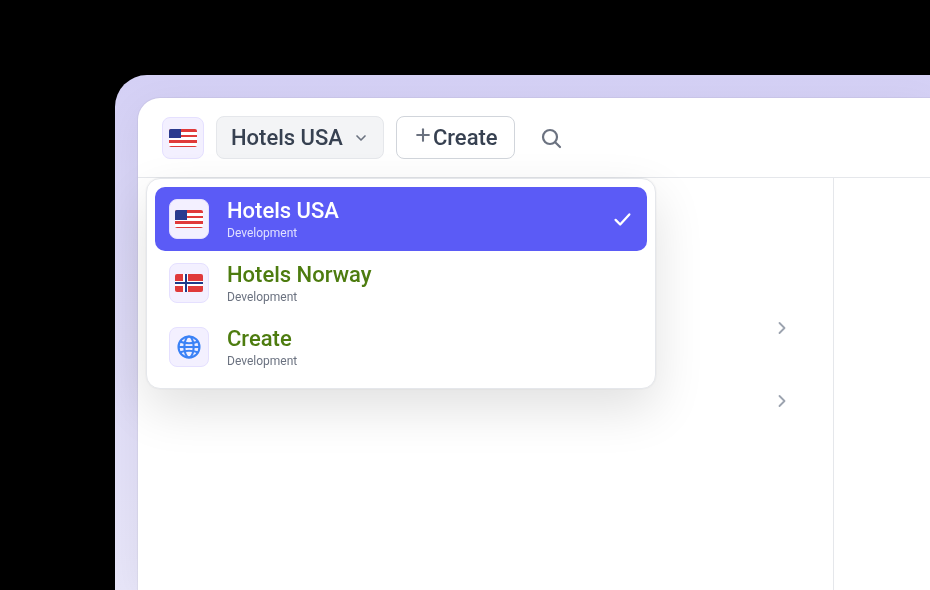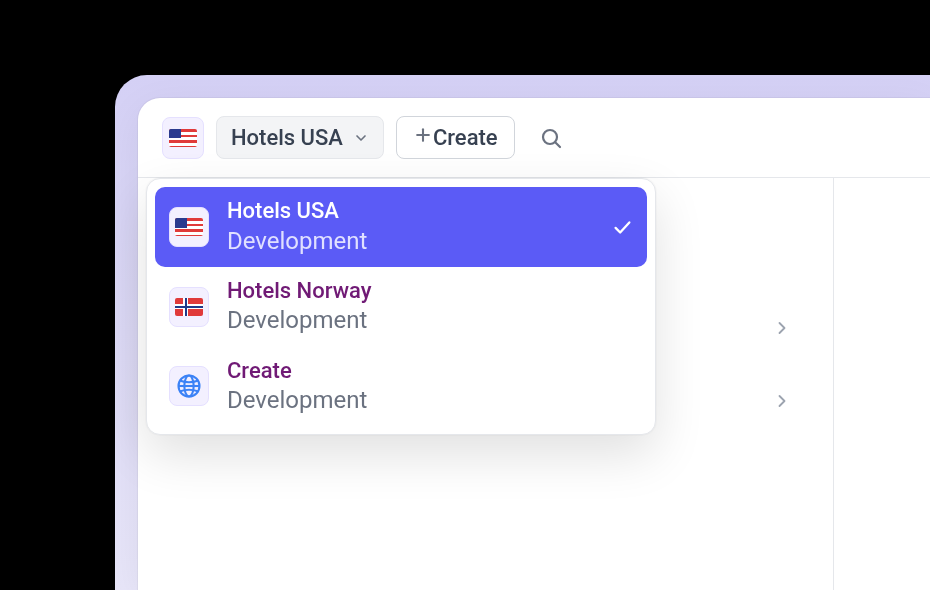--- a/index.html
+++ b/index.html
@@ -166,25 +166,25 @@
       background: #f3f0ff;
     }
     .item-text {
       flex: 1;
       display: flex;
       flex-direction: column;
     }
     .item-title {
       font-size: 22px;
       font-weight: 500;
-      color: #701a75;
+      color: #4d7c0f;
       line-height: 1.3;
     }
     .item-subtitle {
-      font-size: 24px;
+      font-size: 12px;
       color: #6b7280;
       line-height: 1.3;
     }
     .dropdown-item.selected .item-title { color: #fff; }
     .dropdown-item.selected .item-subtitle { color: #e0e0ff; }
     .check-icon {
       width: 22px;
       height: 22px;
       color: #fff;
     }

